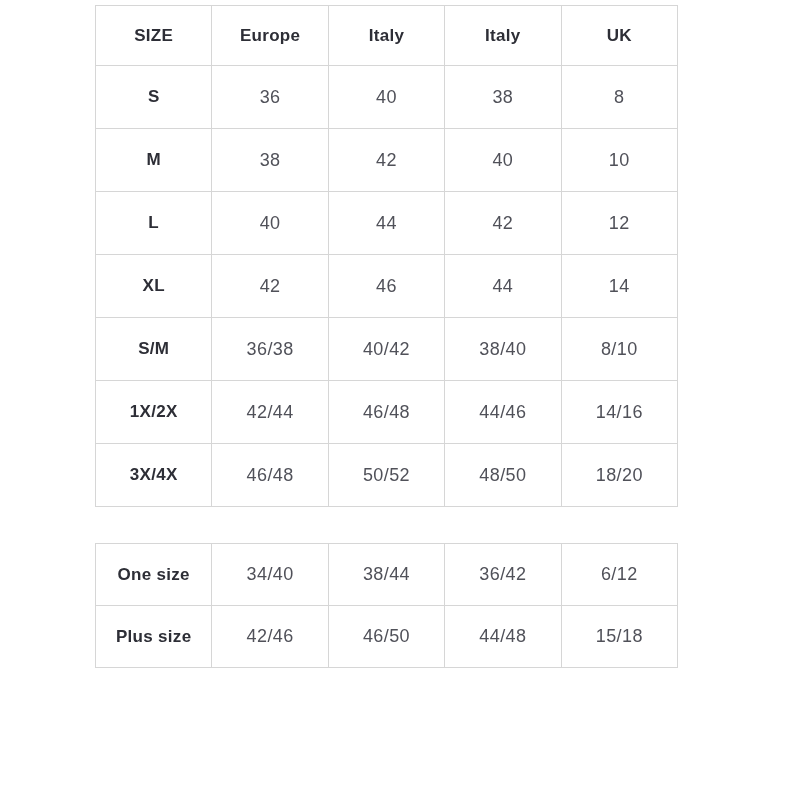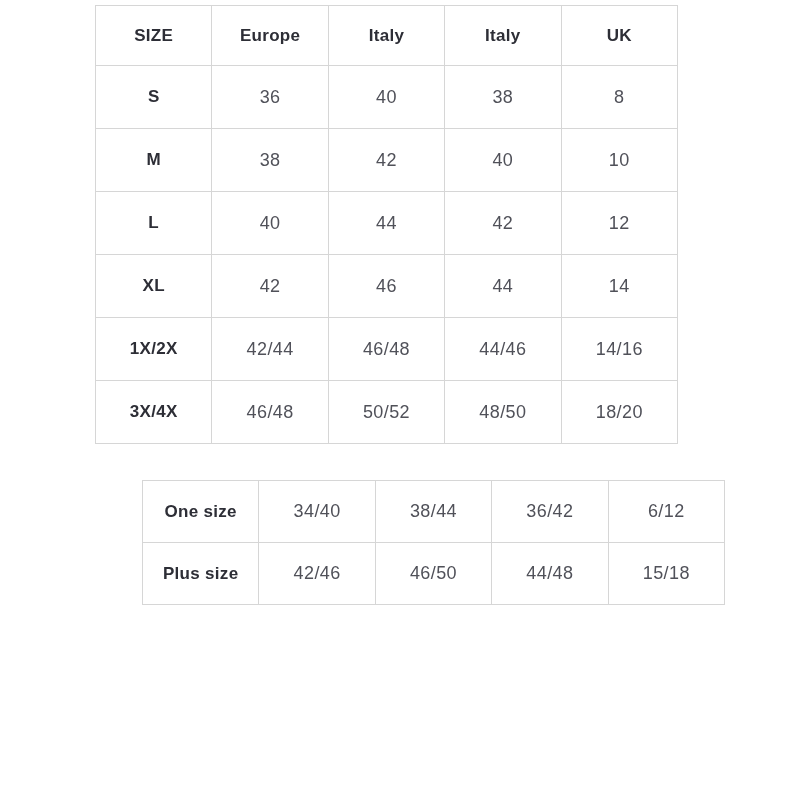--- a/index.html
+++ b/index.html
@@ -47,21 +47,21 @@
     color: var(--header-text);
     letter-spacing: 0.3px;
   }
   table.size-table tbody td {
     height: 63px;
     font-size: 18px;
     font-weight: 400;
     color: var(--cell-text);
     letter-spacing: 0.4px;
   }
-  table.secondary { margin-top: 36px; margin-left: 47px; }
+  table.secondary { margin-top: 36px; }
   table.secondary tbody th,
   table.secondary tbody td { height: 62px; }
 </style>
 </head>
 <body>
 
 <div class="page">
 
   <table class="size-table primary">
     <thead>
@@ -96,20 +96,27 @@
         <td>12</td>
       </tr>
       <tr>
         <th>XL</th>
         <td>42</td>
         <td>46</td>
         <td>44</td>
         <td>14</td>
       </tr>
       <tr>
+        <th>S/M</th>
+        <td>36/38</td>
+        <td>40/42</td>
+        <td>38/40</td>
+        <td>8/10</td>
+      </tr>
+      <tr>
         <th>1X/2X</th>
         <td>42/44</td>
         <td>46/48</td>
         <td>44/46</td>
         <td>14/16</td>
       </tr>
       <tr>
         <th>3X/4X</th>
         <td>46/48</td>
         <td>50/52</td>

